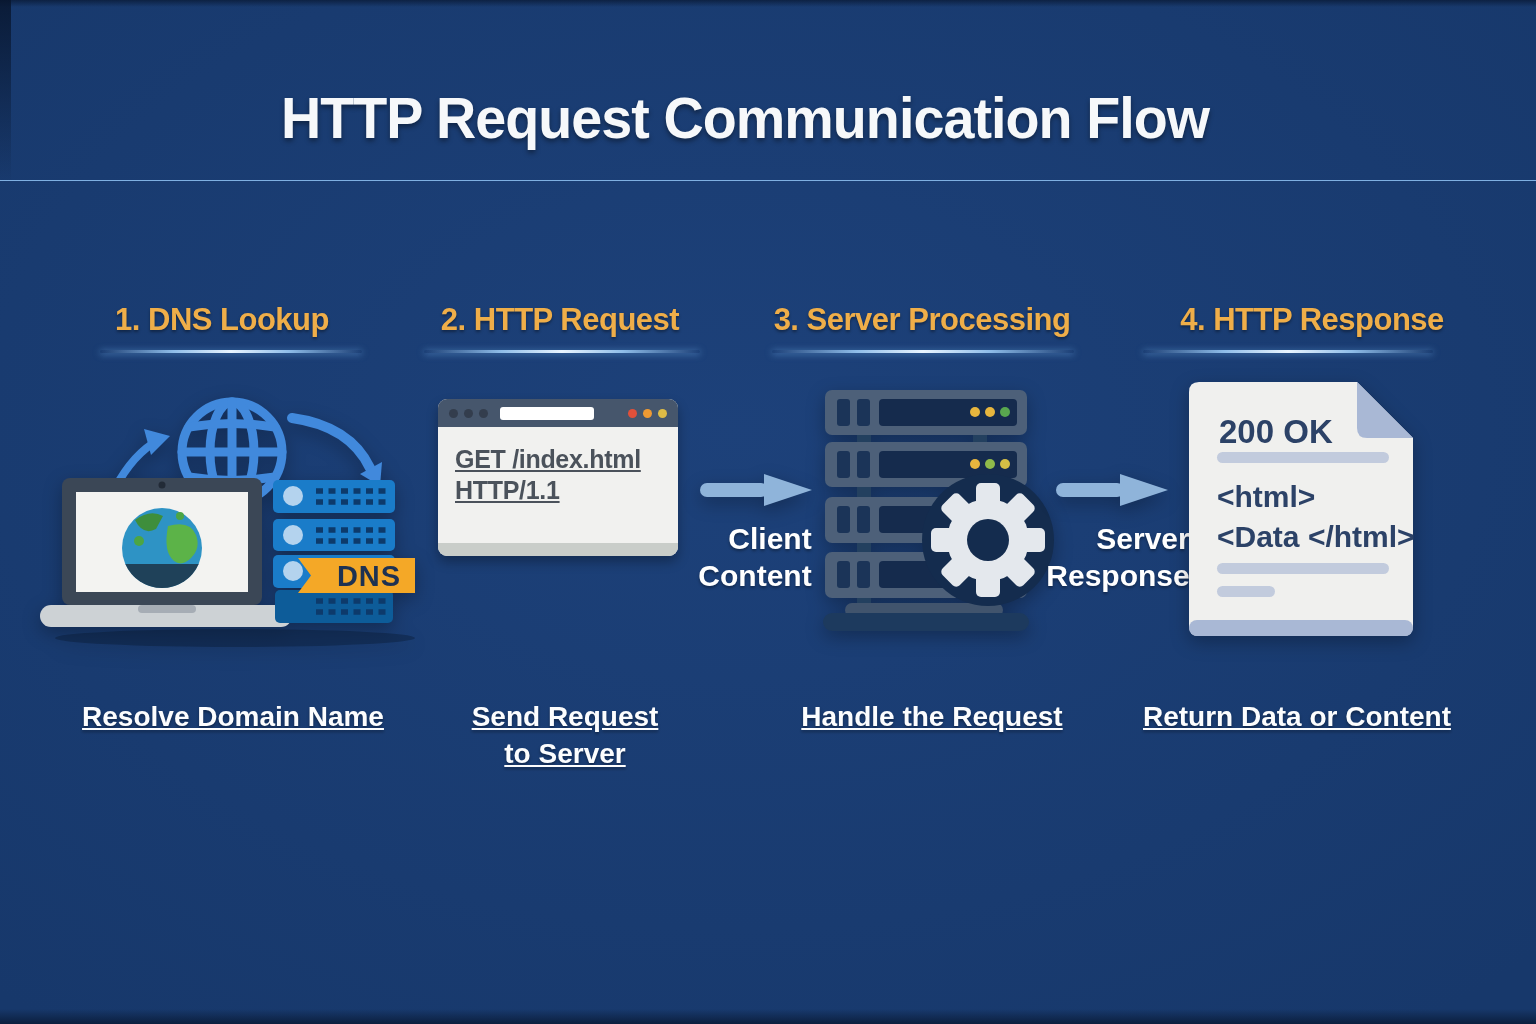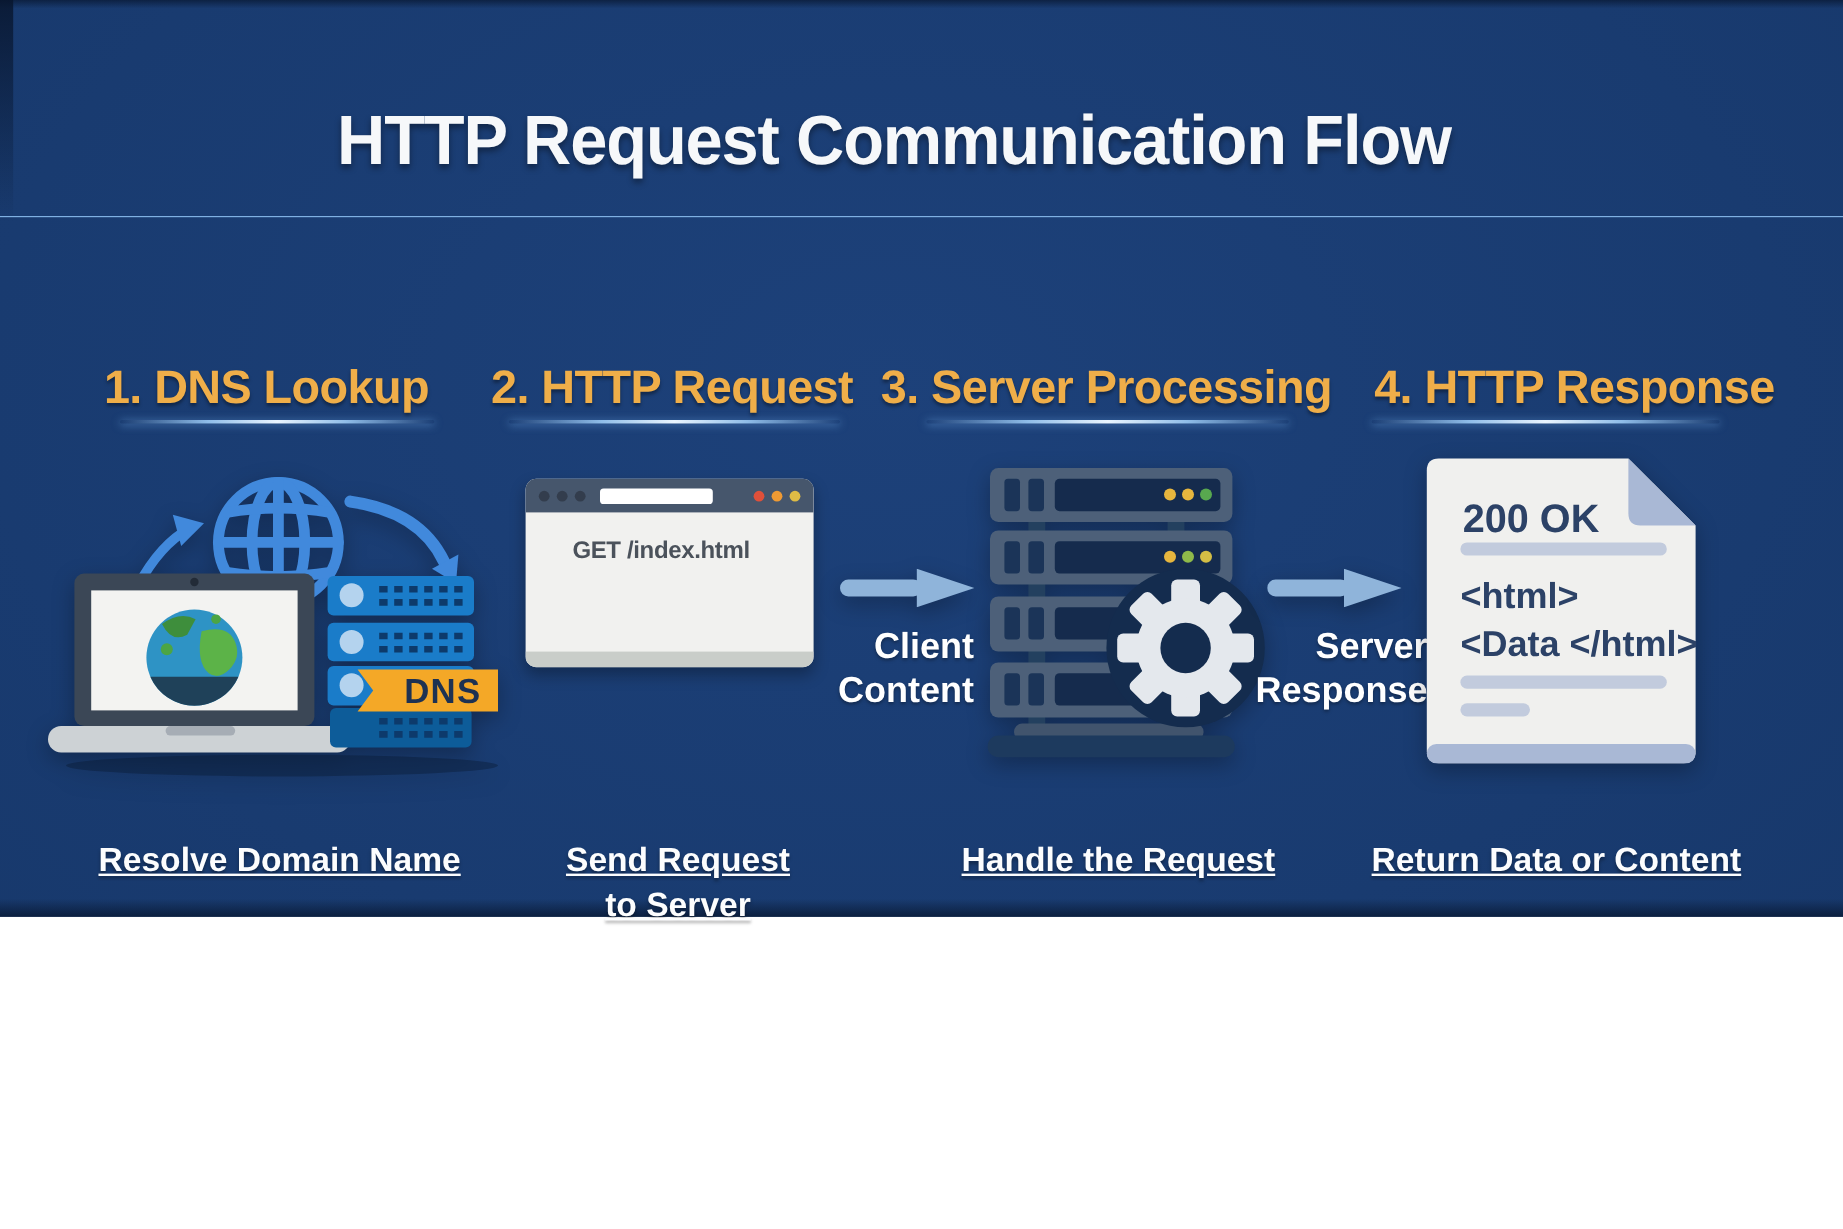--- a/index.html
+++ b/index.html
@@ -1,19 +1,19 @@
 <!DOCTYPE html>
 <html><head>
 <meta charset="utf-8">
 <style>
   * { margin:0; padding:0; box-sizing:border-box; }
   html,body { width:1536px; height:1024px; overflow:hidden; }
   body { font-family:"Liberation Sans", sans-serif; }
   .canvas {
-    position:relative; width:1536px; height:764px;
+    position:relative; width:1536px; height:1024px;
     background:
       radial-gradient(1500px 1000px at 48% 42%, rgba(36,76,140,.45), rgba(0,0,0,0) 75%),
       #17386b;
   }
   .edge { position:absolute; pointer-events:none; }
   .edge-top { left:0; top:0; width:100%; height:7px; background:linear-gradient(180deg, rgba(9,25,52,.75), rgba(9,25,52,0)); }
   .edge-left { left:0; top:0; width:11px; height:185px; background:linear-gradient(180deg, rgba(8,22,46,.85), rgba(8,22,46,0)); }
   .edge-bottom { left:0; bottom:0; width:100%; height:15px; background:linear-gradient(0deg, rgba(8,24,50,.8), rgba(8,24,50,0)); }
 
   .title {
@@ -24,21 +24,21 @@
     text-shadow:0 3px 5px rgba(0,0,0,.4);
   }
   .divider {
     position:absolute; top:180px; left:0; width:1536px; height:4px;
     background:linear-gradient(90deg, #2a5globe, #35669f 0%, #4c86c6 25%, #5d97d6 50%, #4c86c6 75%, #35669f 100%);
     border-top:1px solid #7fb0e2;
   }
 
   .step-heading {
     position:absolute; top:302px; transform:translateX(-50%);
-    font-size:39px; font-weight:bold; color:#efae49;
+    font-size:31px; font-weight:bold; color:#efae49;
     letter-spacing:-0.5px; white-space:nowrap;
     text-shadow:0 2px 3px rgba(0,0,0,.38);
   }
   .heading-underline {
     position:absolute; top:350px; height:3px; border-radius:2px;
     background:linear-gradient(90deg, rgba(140,190,240,0), #8fbde9 28%, #eaf5ff 50%, #8fbde9 72%, rgba(140,190,240,0));
     box-shadow:0 1px 7px rgba(120,180,240,.65);
   }
 
   .caption {
@@ -53,21 +53,21 @@
   
   .browser { position:absolute; left:438px; top:399px; width:240px; height:157px;
     border-radius:9px; overflow:hidden; background:#f1f1ef;
     box-shadow:0 6px 12px rgba(0,0,0,.3); }
   .browser-top { height:28px; background:#46566c; display:flex; align-items:center; padding:0 11px; }
   .dot { width:9px; height:9px; border-radius:50%; }
   .dot + .dot { margin-left:6px; }
   .dot-dark { background:#333d4d; }
   .addr { width:94px; height:13px; background:#ffffff; border-radius:3px; margin-left:12px; }
   .traffic { margin-left:auto; display:flex; }
-  .browser-body { padding:17px 0 0 39px; font-size:20px; font-weight:bold; color:#4b525b; line-height:31px; letter-spacing:-0.3px; }
+  .browser-body { padding:17px 0 0 17px; font-size:25px; font-weight:bold; color:#4b525b; line-height:31px; letter-spacing:-0.3px;text-decoration:underline; }
   .browser-bottom { position:absolute; left:0; right:0; bottom:0; height:13px; background:#c9cdc9; }
 
   
   .arrow-label { position:absolute; top:520px; transform:translateX(-50%);
     font-size:30px; font-weight:bold; color:#ffffff; text-align:right;
     line-height:37px; text-shadow:0 2px 3px rgba(0,0,0,.35); }
 
   svg text { font-family:"Liberation Sans", sans-serif; }
 </style>
 </head>
@@ -163,20 +163,21 @@
       <span class="dot dot-dark"></span>
       <span class="addr"></span>
       <span class="traffic">
         <span class="dot" style="background:#e0503a"></span>
         <span class="dot" style="background:#ef9a33"></span>
         <span class="dot" style="background:#debb45"></span>
       </span>
     </div>
     <div class="browser-body">
       <div>GET /index.html</div>
+      <div>HTTP/1.1</div>
     </div>
     <div class="browser-bottom"></div>
   </div>
 
   <svg class="illu" style="left:700px; top:474px" width="112" height="32" viewBox="0 0 112 32">
     <rect x="0" y="9" width="68" height="14" rx="7" fill="#8fb4da"></rect>
     <polygon points="64,0 112,16 64,32" fill="#8fb4da"></polygon>
   </svg>
   <div class="arrow-label" style="left:755px">
     <div>Client</div>

